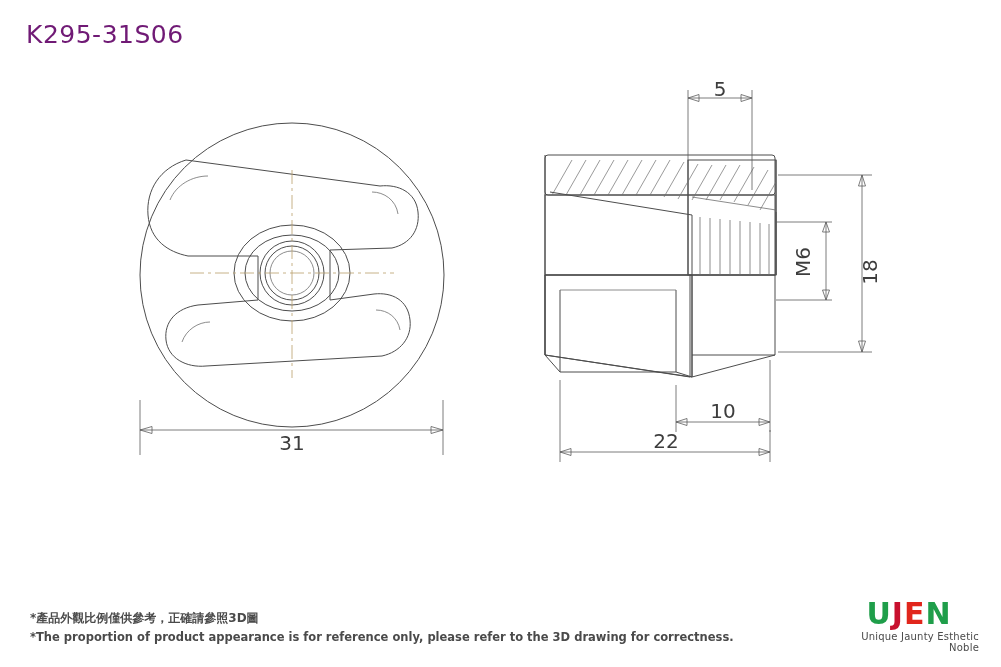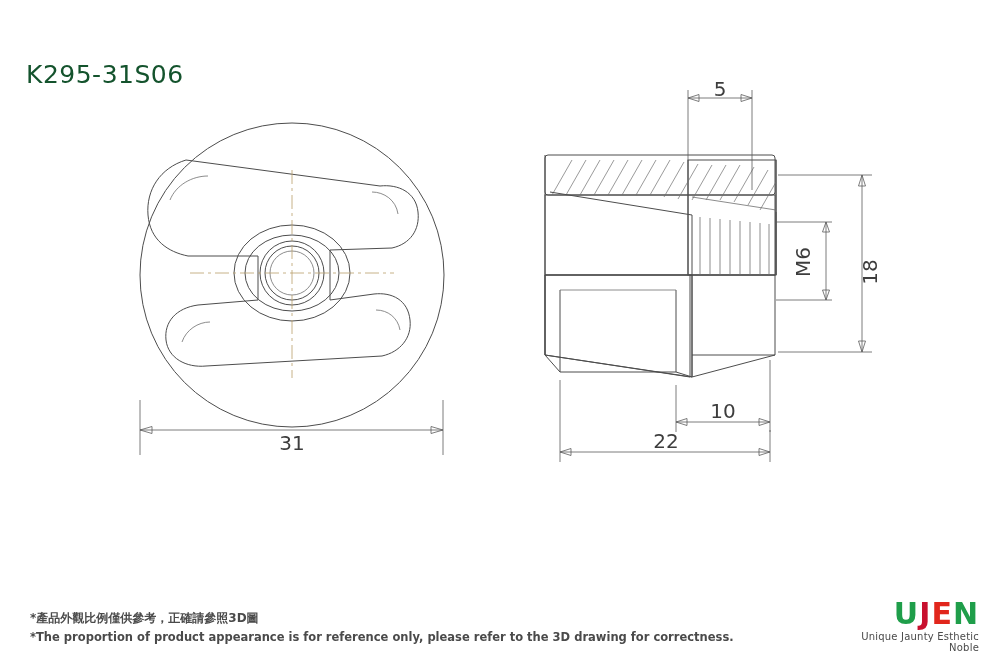--- a/index.html
+++ b/index.html
@@ -18,24 +18,23 @@
   #sheet {
     position: absolute;
     inset: 0;
   }
   .part-no {
     position: absolute;
     left: 26px;
     top: 20px;
     font-size: 25px;
     letter-spacing: 0.5px;
-    color: #14532d;
+    color: #701a75;
     font-family: "DejaVu Sans", sans-serif;
     font-weight: 400;
-    margin-top: 40px;
   }
   .note {
     position: absolute;
     left: 30px;
     font-size: 11.5px;
     color: #4a4a4a;
     white-space: nowrap;
     font-family: "DejaVu Sans", sans-serif;
     font-weight: bold;
   }
@@ -49,21 +48,21 @@
     top: 598px;
     width: 140px;
     height: 48px;
   }
   .logo-text {
     font-family: "DejaVu Sans", sans-serif;
     font-weight: bold;
     font-size: 30px;
     letter-spacing: 1px;
     line-height: 32px;
-    text-align: right;
+    text-align: center;
   }
   .logo-u { color: #1f9e4a; }
   .logo-j { color: #c8102e; }
   .logo-e { color: #e1261c; }
   .logo-n { color: #1f9e4a; }
   .logo-tag {
     font-family: "DejaVu Sans", sans-serif;
     font-size: 10px;
     color: #4a4a4a;
     text-align: right;

